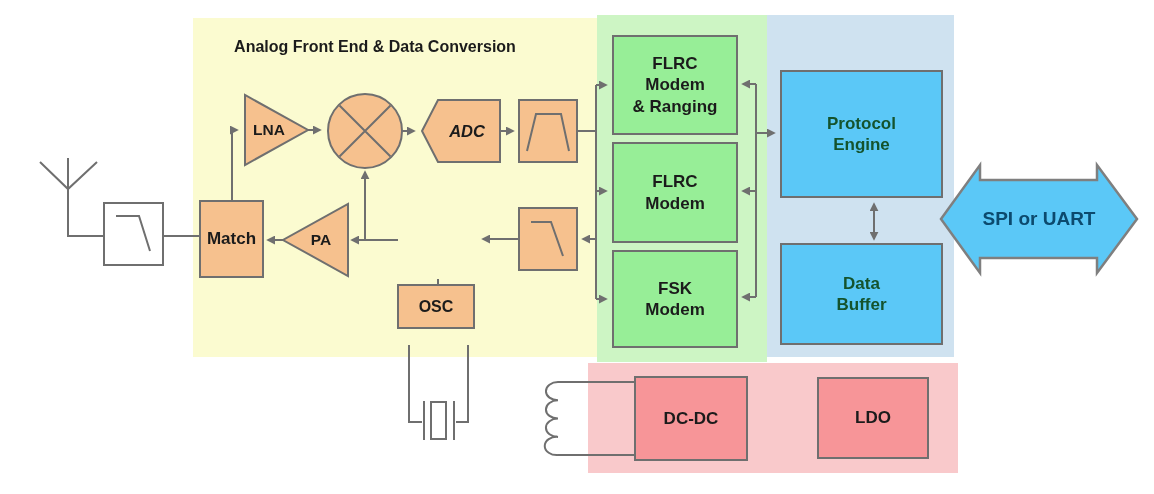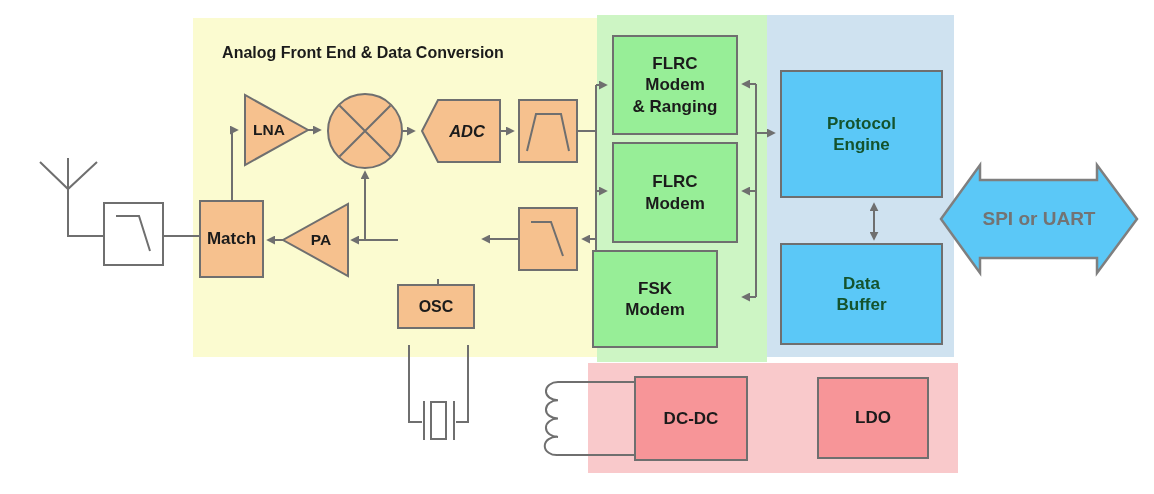--- a/index.html
+++ b/index.html
@@ -19,33 +19,33 @@
     line-height:1.25;font-size:17px;
   }
   .blk.orange{background:#F6C18E;}
   .blk.green{background:#97EE97;}
   .blk.blue{background:#5BC8F7;color:#14532d;}
   .blk.red{background:#F79598;}
   .lbl{
     position:absolute;z-index:3;display:flex;align-items:center;justify-content:center;
     text-align:center;background:transparent;
   }
-  .navy{color:#737373;}
+  .navy{color:#0c4a6e;}
   
   .b-match{left:199px;top:200px;width:65px;height:78px;}
   .b-pll{left:398px;top:209px;width:80px;height:69px;}
   .b-osc{left:397px;top:284px;width:78px;height:45px;font-size:16px;}
   .b-lora{left:612px;top:35px;width:126px;height:100px;}
   .b-flrc{left:612px;top:142px;width:126px;height:101px;}
-  .b-fsk{left:592px;top:250px;width:126px;height:98px;}
+  .b-fsk{left:612px;top:250px;width:126px;height:98px;}
   .b-pe{left:780px;top:70px;width:163px;height:128px;}
   .b-db{left:780px;top:243px;width:163px;height:102px;}
   .b-dcdc{left:634px;top:376px;width:114px;height:85px;}
   .b-ldo{left:817px;top:377px;width:112px;height:82px;}
-  .l-title{left:193px;top:40px;width:340px;height:26px;}
+  .l-title{left:193px;top:34px;width:340px;height:26px;padding-left:12px;}
   .l-lna{left:246px;top:118px;width:46px;height:24px;font-size:15.5px;}
   .l-pa{left:300px;top:228px;width:42px;height:24px;font-size:15.5px;}
   .l-adc{left:437px;top:119px;width:60px;height:24px;font-size:16.5px;font-style:italic;}
   .l-spi{left:959px;top:206px;width:160px;height:26px;font-size:19px;}
 </style>
 </head>
 <body>
 
 <div id="canvas">
 

